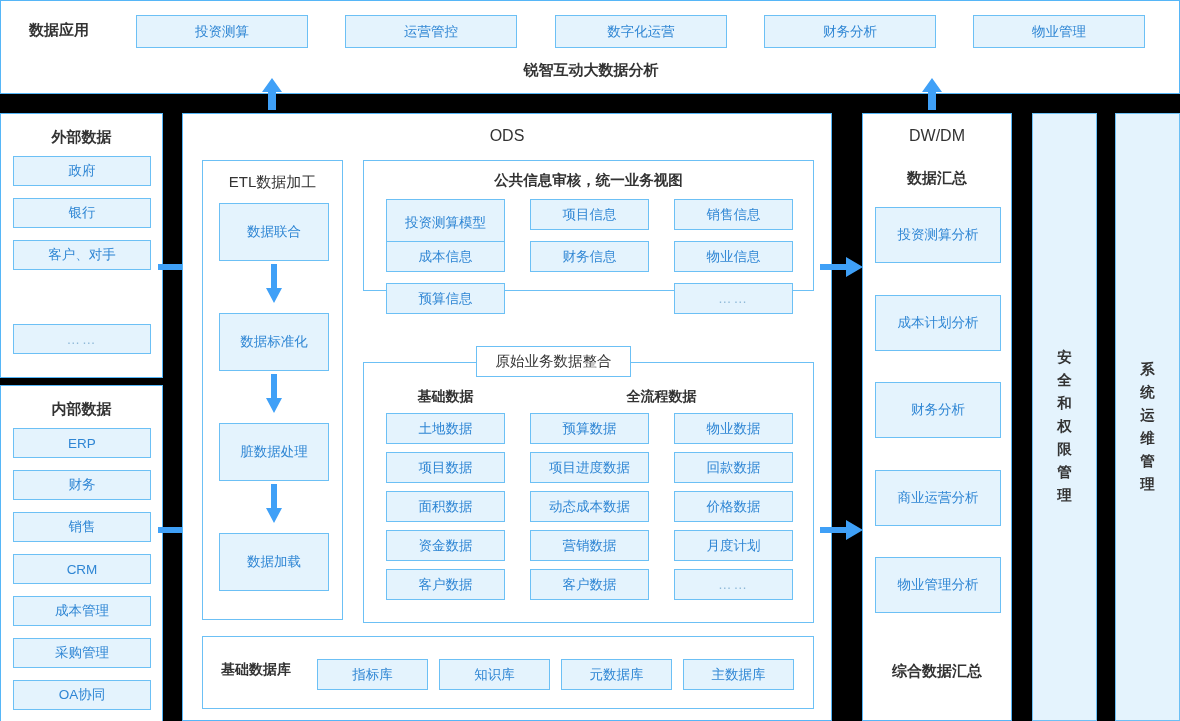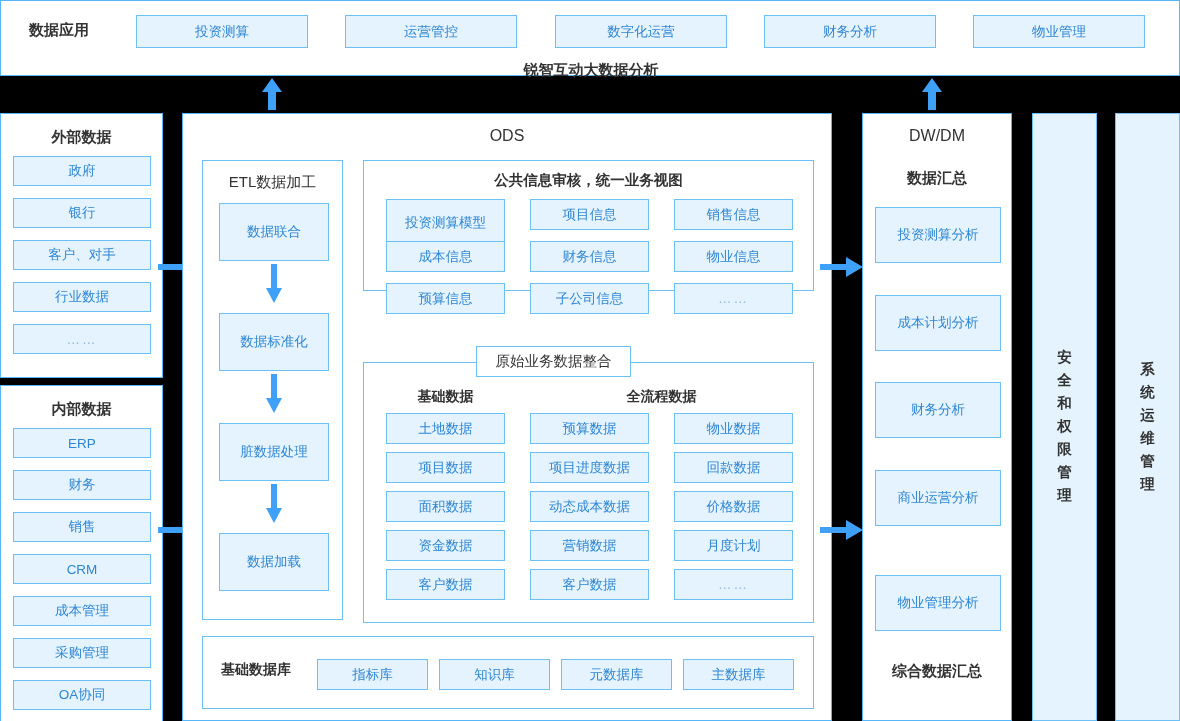--- a/index.html
+++ b/index.html
@@ -11,21 +11,21 @@
   .col-title{text-align:center;color:#333333;font-size:15px;font-weight:bold;}
   .col-title.en{font-weight:normal;font-size:16px;}
   .box{box-sizing:border-box;background:#e4f3fd;border:1px solid #6cc0f5;color:#2f86d4;
        font-size:13.5px;display:flex;align-items:center;justify-content:center;text-align:center;}
   .box.dots{color:#8fb9d8;letter-spacing:2px;}
   .subpanel{position:absolute;box-sizing:border-box;background:#ffffff;border:1px solid #6cc0f5;}
   .sub-title{text-align:center;color:#333333;font-size:14px;font-weight:bold;}
   .sub-title.thin{font-weight:normal;font-size:15px;color:#333;}
 
   
-  #topband{position:absolute;left:0;top:0;width:1180px;height:76px;background:#ffffff;
+  #topband{position:absolute;left:0;top:0;width:1180px;height:94px;background:#ffffff;
            border:1px solid #56b6f7;box-sizing:border-box;}
   #topband .label{position:absolute;left:28px;top:20px;font-size:15px;font-weight:bold;color:#333;}
   .appbox{position:absolute;top:14px;height:33px;}
   #platform-title{position:absolute;left:0;top:60px;width:1180px;text-align:center;
                   font-size:15px;font-weight:bold;color:#333;}
 
   
   .arrow-up{position:absolute;width:22px;height:32px;}
   .arrow-right{position:absolute;width:44px;height:22px;}
 
@@ -59,21 +59,20 @@
   </svg>
   <svg class="arrow-up" style="left:921px;top:78px;" viewBox="0 0 22 32">
     <polygon points="11,0 21,14 15,14 15,32 7,32 7,14 1,14" fill="#3fa0f7"></polygon>
   </svg>
 
   <div class="panel" style="left:0px;top:113px;width:163px;height:265px;">
     <div class="col-title" style="margin-top:14px;">外部数据</div>
     <div class="box" style="position:absolute;left:12px;top:42px;width:138px;height:30px;">政府</div>
     <div class="box" style="position:absolute;left:12px;top:84px;width:138px;height:30px;">银行</div>
     <div class="box" style="position:absolute;left:12px;top:126px;width:138px;height:30px;">客户、对手</div>
-    <div class="box" style="position:absolute;left:12px;top:168px;width:138px;height:30px;">行业数据</div>
     <div class="box dots" style="position:absolute;left:12px;top:210px;width:138px;height:30px;">……</div>
   </div>
 
   <div class="panel" style="left:0px;top:385px;width:163px;height:416px;">
     <div class="col-title" style="margin-top:14px;">内部数据</div>
     <div class="box" style="position:absolute;left:12px;top:42px;width:138px;height:30px;">ERP</div>
     <div class="box" style="position:absolute;left:12px;top:84px;width:138px;height:30px;">财务</div>
     <div class="box" style="position:absolute;left:12px;top:126px;width:138px;height:30px;">销售</div>
     <div class="box" style="position:absolute;left:12px;top:168px;width:138px;height:30px;">CRM</div>
     <div class="box" style="position:absolute;left:12px;top:210px;width:138px;height:30px;">成本管理</div>
@@ -117,21 +116,20 @@
 
       <div class="box" style="position:absolute;left:22px;top:38px;width:119px;height:48px;">投资测算模型</div>
       <div class="box" style="position:absolute;left:166px;top:38px;width:119px;height:31px;">项目信息</div>
       <div class="box" style="position:absolute;left:310px;top:38px;width:119px;height:31px;">销售信息</div>
 
       <div class="box" style="position:absolute;left:22px;top:80px;width:119px;height:31px;">成本信息</div>
       <div class="box" style="position:absolute;left:166px;top:80px;width:119px;height:31px;">财务信息</div>
       <div class="box" style="position:absolute;left:310px;top:80px;width:119px;height:31px;">物业信息</div>
 
       <div class="box" style="position:absolute;left:22px;top:122px;width:119px;height:31px;">预算信息</div>
-      <div class="box" style="position:absolute;left:166px;top:122px;width:119px;height:31px;">子公司信息</div>
       <div class="box dots" style="position:absolute;left:310px;top:122px;width:119px;height:31px;">……</div>
     </div>
 
     <div class="subpanel" style="left:180px;top:248px;width:451px;height:261px;">
       <div class="sub-title" style="position:absolute;left:112px;top:-17px;width:155px;height:31px;
             background:#ffffff;border:1px solid #6cc0f5;box-sizing:border-box;line-height:29px;font-weight:normal;font-size:14.5px;">原始业务数据整合</div>
 
       <div class="sub-title" style="position:absolute;left:22px;top:25px;width:119px;">基础数据</div>
       <div class="sub-title" style="position:absolute;left:166px;top:25px;width:263px;">全流程数据</div>
 
@@ -171,21 +169,21 @@
   </svg>
 
   <div class="panel" style="left:862px;top:113px;width:150px;height:608px;">
     <div class="col-title en" style="margin-top:13px;">DW/DM</div>
     <div class="col-title" style="margin-top:24px;">数据汇总</div>
 
     <div class="box" style="position:absolute;left:12px;top:93px;width:126px;height:56px;">投资测算分析</div>
     <div class="box" style="position:absolute;left:12px;top:181px;width:126px;height:56px;">成本计划分析</div>
     <div class="box" style="position:absolute;left:12px;top:268px;width:126px;height:56px;">财务分析</div>
     <div class="box" style="position:absolute;left:12px;top:356px;width:126px;height:56px;">商业运营分析</div>
-    <div class="box" style="position:absolute;left:12px;top:443px;width:126px;height:56px;margin-top:18px;">物业管理分析</div>
+    <div class="box" style="position:absolute;left:12px;top:443px;width:126px;height:56px;">物业管理分析</div>
 
     <div class="col-title" style="position:absolute;left:0;top:548px;width:100%;">综合数据汇总</div>
   </div>
 
   <div class="vcol" style="left:1032px;top:113px;width:65px;height:608px;">
     <div class="vtext" style="top:232px;">
         <div>安</div>
         <div>全</div>
         <div>和</div>
         <div>权</div>

